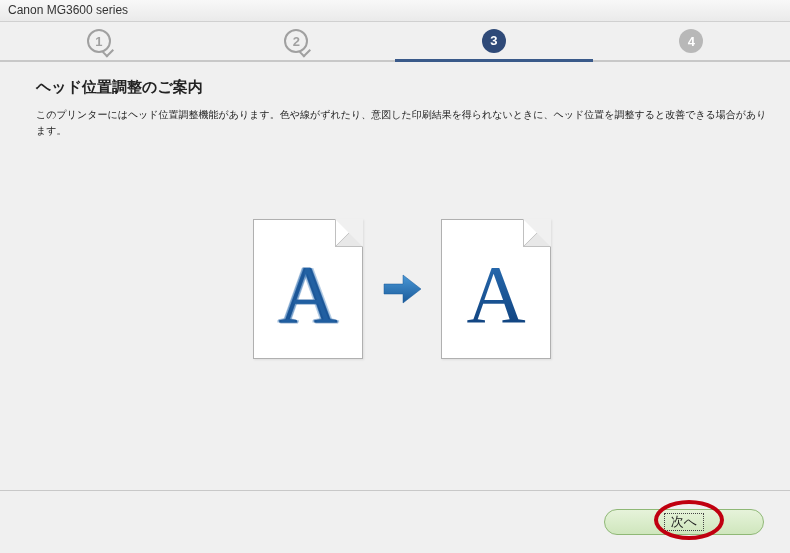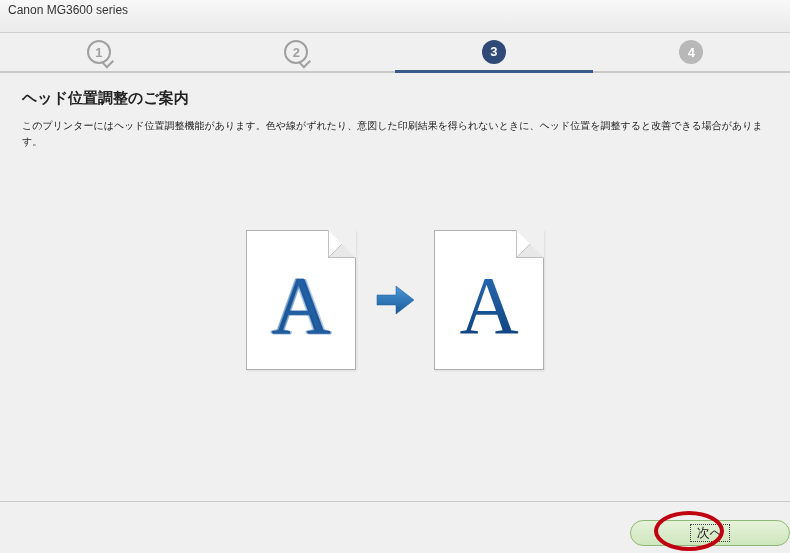--- a/index.html
+++ b/index.html
@@ -4,21 +4,21 @@
   <style>
     * { margin: 0; padding: 0; box-sizing: border-box; }
     body {
       width: 790px;
       height: 553px;
       background: #f0f0f0;
       font-family: "Meiryo", "MS PGothic", sans-serif;
       overflow: hidden;
     }
     .title-bar {
-      height: 33px;
+      height: 22px;
       background: linear-gradient(#f8f8f8, #eaeaea);
       border-bottom: 1px solid #d0d0d0;
       padding: 3px 8px;
       font-size: 12px;
       color: #333;
     }
     .stepper {
       display: flex;
       height: 40px;
       align-items: center;
@@ -63,21 +63,21 @@
     }
     .step-badge.current {
       background: #2f4a78;
       color: #fff;
     }
     .step-badge.future {
       background: #b8b8b8;
       color: #fff;
     }
     .content {
-      padding: 16px 22px 8px 22px;
+      padding: 16px 22px 8px 36px;
       height: 428px;
     }
     .heading {
       font-size: 15px;
       font-weight: bold;
       color: #222;
       margin-bottom: 10px;
     }
     .desc {
       font-size: 10px;
@@ -143,20 +143,21 @@
     .arrow {
       width: 42px;
       height: 42px;
     }
     .footer {
       border-top: 1px solid #c8c8c8;
       height: 62px;
       display: flex;
       justify-content: flex-end;
       align-items: center;
+      padding-right: 26px;
       position: relative;
     }
     .next-button {
       width: 160px;
       height: 26px;
       border-radius: 13px;
       background: linear-gradient(#e6f3da, #cfe6bd);
       border: 1px solid #8fb876;
       font-size: 13px;
       color: #222;

